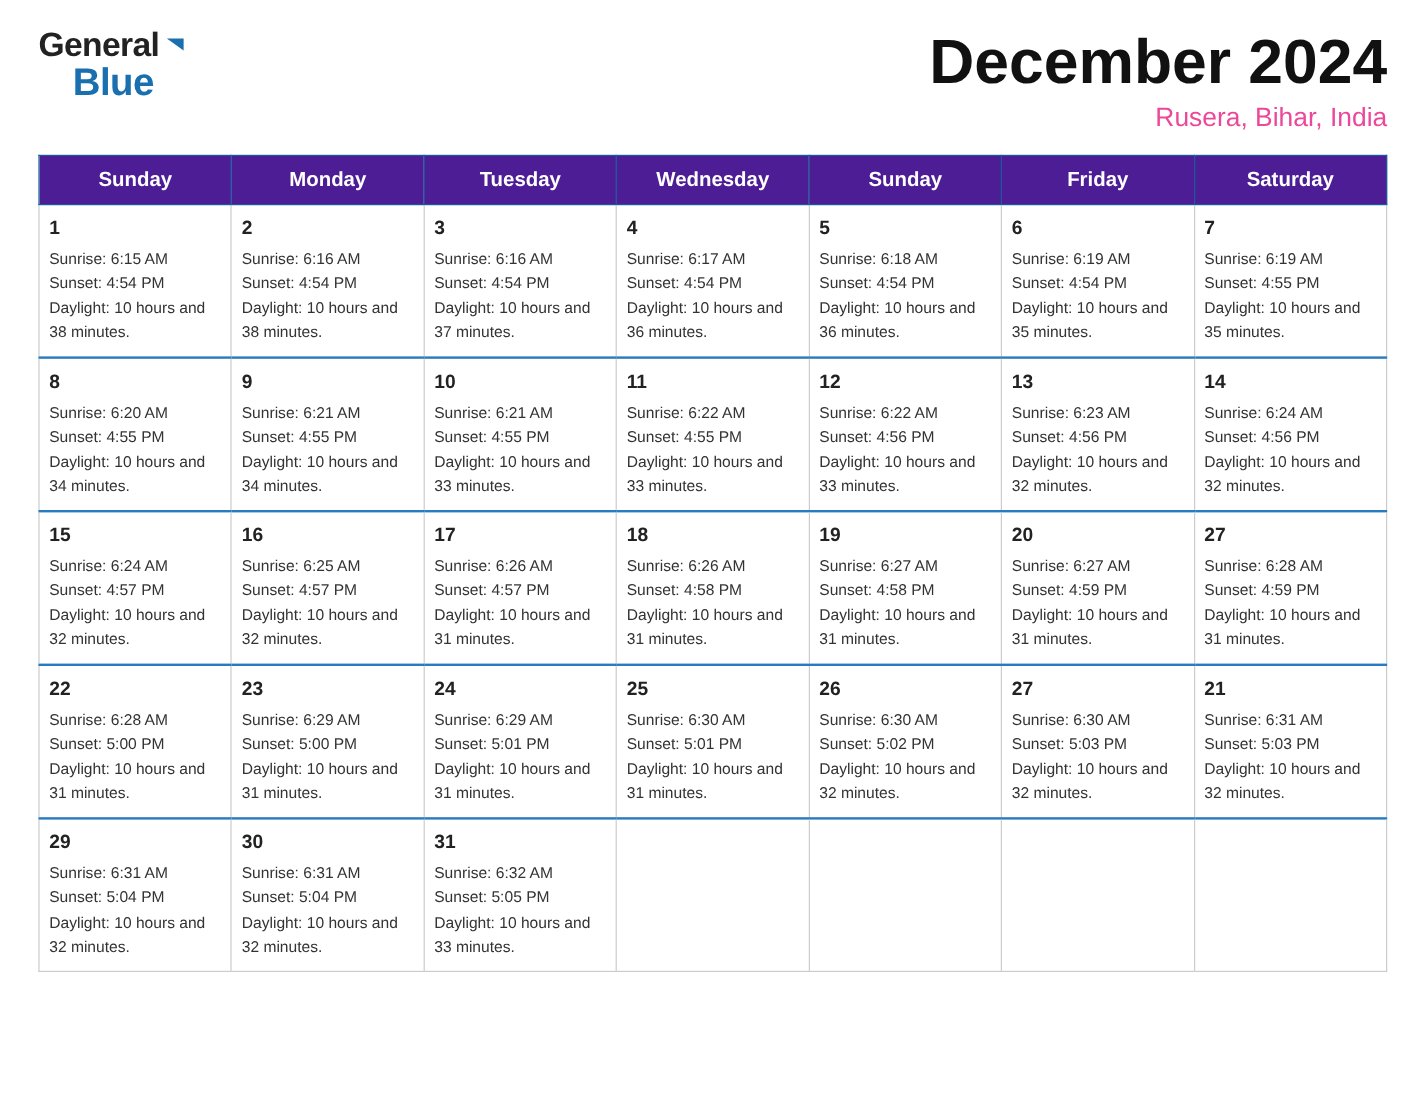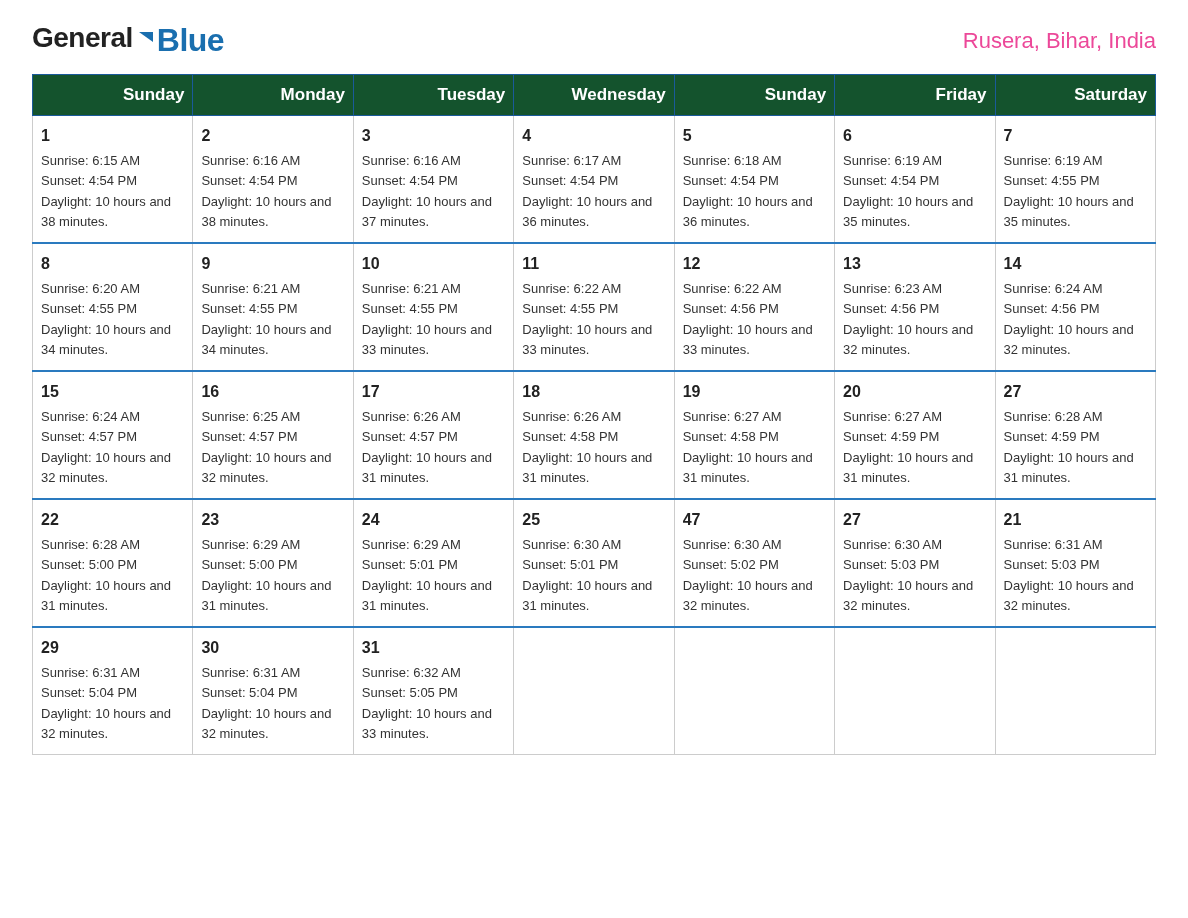--- a/index.html
+++ b/index.html
@@ -12,22 +12,22 @@
       min-height: 918px;
     }
     .header-row {
       display: flex;
       justify-content: space-between;
       align-items: flex-start;
       margin-bottom: 18px;
     }
     .logo {
       display: flex;
-      flex-direction: row;
-      align-items: flex-start;
+      flex-direction: column;
+      align-items: center;
     }
     .logo-text-general {
       font-size: 28px;
       font-weight: bold;
       color: #222;
       line-height: 1;
       letter-spacing: -0.5px;
     }
     .logo-text-blue {
       font-size: 32px;
@@ -53,26 +53,26 @@
       font-size: 22px;
       color: #ec4899;
       margin-top: 4px;
     }
     .calendar-table {
       width: 100%;
       border-collapse: collapse;
       table-layout: fixed;
     }
     .calendar-table th {
-      background: #14532d;
+      background: #4c1d95;
       color: #fff;
       font-size: 17px;
       font-weight: bold;
       padding: 10px 8px;
-      text-align: right;
+      text-align: center;
       border: 1px solid #1a5a9a;
     }
     .calendar-table td {
       vertical-align: top;
       padding: 8px 8px 10px 8px;
       border: 1px solid #ccc;
       font-size: 13.5px;
       line-height: 1.5;
       height: 110px;
       background: #fff;
@@ -106,20 +106,21 @@
       <span class="logo-text-general">General</span>
       <svg width="22" height="22" viewBox="0 0 22 22" style="margin-left:2px;margin-top:-2px;">
         <polygon points="4,6 18,6 18,16" fill="#1a6faf"></polygon>
       </svg>
     </div>
     <div>
       <span class="logo-text-blue">Blue</span>
     </div>
   </div>
   <div class="title-block">
+    <div class="main-title">December 2024</div>
     <div class="subtitle">Rusera, Bihar, India</div>
   </div>
 </div>
 
 <table class="calendar-table">
   <thead>
     <tr>
     <th>Sunday</th>
         <th>Monday</th>
         <th>Tuesday</th>
@@ -180,21 +181,21 @@
       </tr>
       <tr class="row-divider">
         <td><span class="day-number">22</span>
 <span class="day-info">Sunrise: 6:28 AM<br>Sunset: 5:00 PM<br>Daylight: 10 hours and 31 minutes.</span></td>
         <td><span class="day-number">23</span>
 <span class="day-info">Sunrise: 6:29 AM<br>Sunset: 5:00 PM<br>Daylight: 10 hours and 31 minutes.</span></td>
         <td><span class="day-number">24</span>
 <span class="day-info">Sunrise: 6:29 AM<br>Sunset: 5:01 PM<br>Daylight: 10 hours and 31 minutes.</span></td>
         <td><span class="day-number">25</span>
 <span class="day-info">Sunrise: 6:30 AM<br>Sunset: 5:01 PM<br>Daylight: 10 hours and 31 minutes.</span></td>
-        <td><span class="day-number">47</span>
+        <td><span class="day-number">26</span>
 <span class="day-info">Sunrise: 6:30 AM<br>Sunset: 5:02 PM<br>Daylight: 10 hours and 32 minutes.</span></td>
         <td><span class="day-number">27</span>
 <span class="day-info">Sunrise: 6:30 AM<br>Sunset: 5:03 PM<br>Daylight: 10 hours and 32 minutes.</span></td>
         <td><span class="day-number">21</span>
 <span class="day-info">Sunrise: 6:31 AM<br>Sunset: 5:03 PM<br>Daylight: 10 hours and 32 minutes.</span></td>
       </tr>
       <tr class="row-divider">
         <td><span class="day-number">29</span>
 <span class="day-info">Sunrise: 6:31 AM<br>Sunset: 5:04 PM<br>Daylight: 10 hours and 32 minutes.</span></td>
         <td><span class="day-number">30</span>

